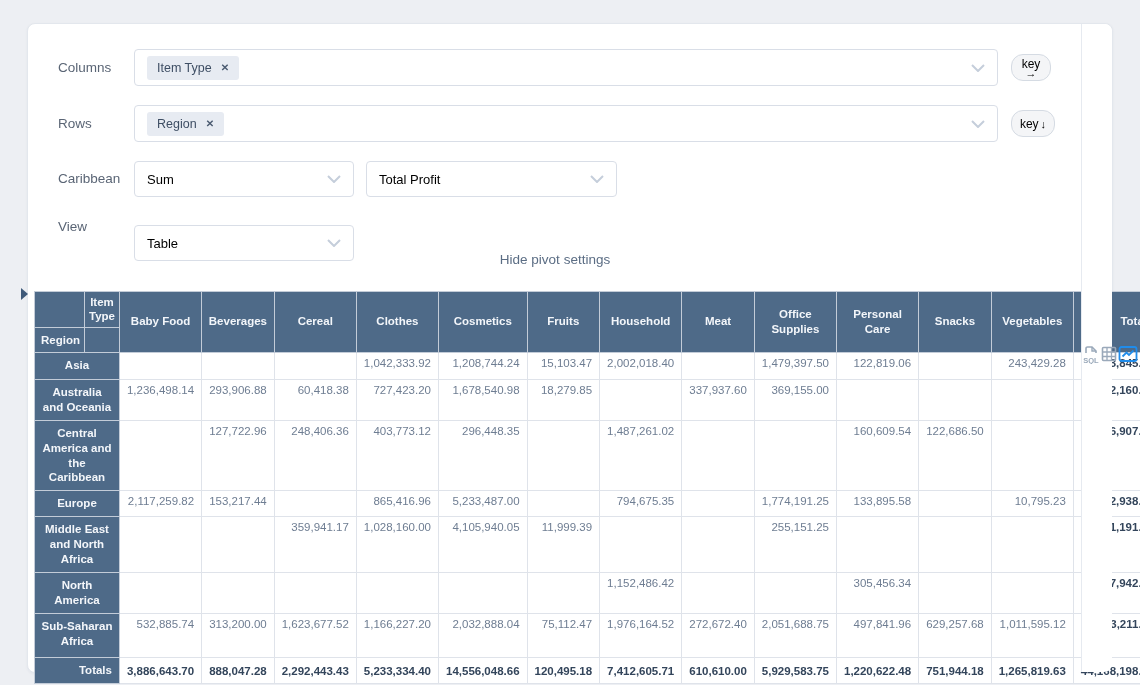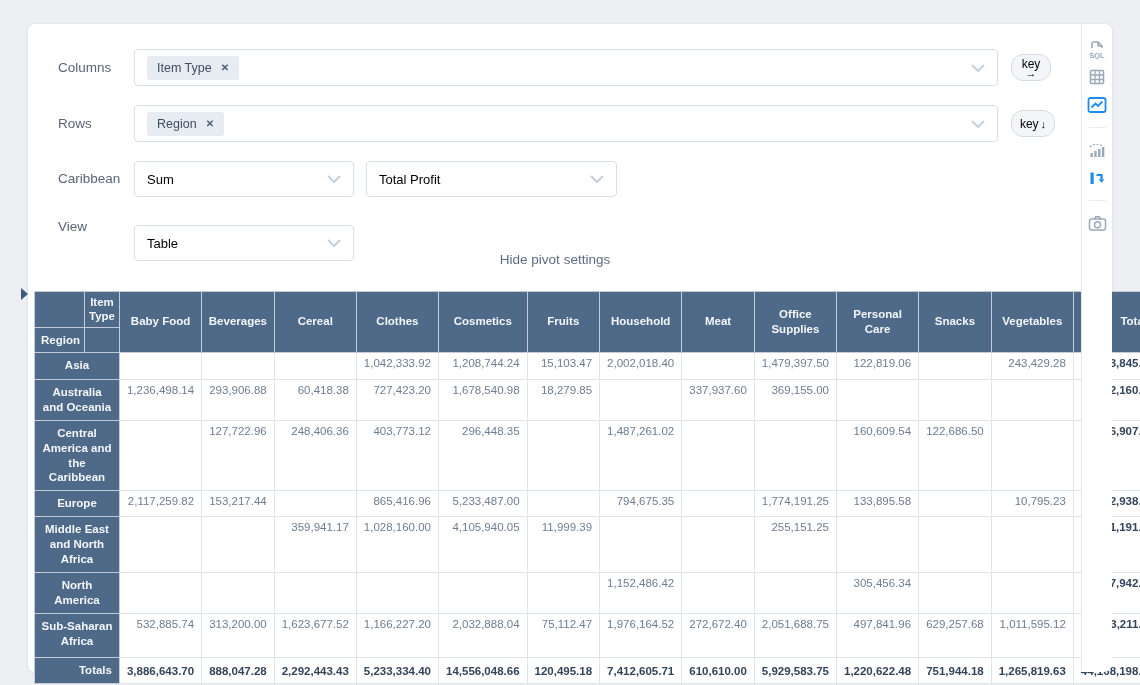--- a/index.html
+++ b/index.html
@@ -41,21 +41,21 @@
   td.tot{font-weight:bold;color:#33455b}
   tr.totalsrow td{font-weight:bold;color:#33455b;vertical-align:middle}
 
   
   .collapse-arrow{position:absolute;left:21px;top:288px;width:0;height:0;cursor:pointer;
                   border-top:6px solid transparent;border-bottom:6px solid transparent;
                   border-left:7px solid #3f5a7a}
 
   
   .sidebar{position:absolute;right:0;top:0;bottom:0;width:31px;border-left:1px solid #e6eaf0;
-           display:flex;flex-direction:column;align-items:center;padding-top:11px;background:#fff;
+           display:flex;flex-direction:row;align-items:center;padding-top:11px;background:#fff;
            border-radius:0 8px 8px 0}
   .sb-icon{width:24px;height:24px;display:flex;align-items:center;justify-content:center;cursor:pointer;margin:2px 0}
   .sb-div{width:17px;height:1px;background:#e9edf2;margin:8px 0}
 </style>
 </head>
 <body>
 
 <div class="card">
 
   <div class="ctrl-label" style="left:30px;top:36px">Columns</div>

